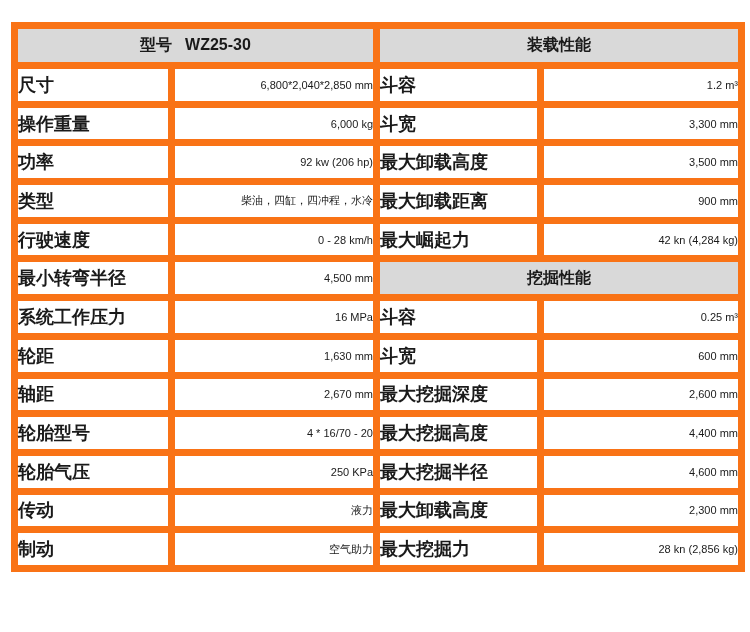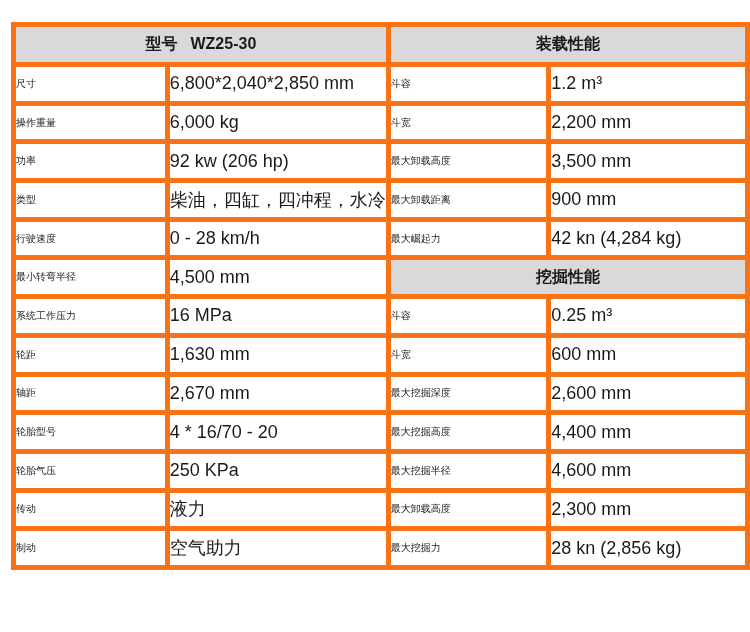--- a/index.html
+++ b/index.html
@@ -10,38 +10,39 @@
     color:#1a1a1a;
     position:relative;
   }
   .table-wrap{position:absolute;left:11px;top:22px;}
   table.spec{
     border-collapse:collapse;
     table-layout:fixed;
     border:2px solid #1f1f1f;
   }
   table.spec td{
-    border:5px solid #f97316;
+    border:7px solid #f97316;
     vertical-align:middle;
     white-space:nowrap;
     overflow:visible;
     padding:0;
   }
   tr.data-row{height:38.7px;}
   tr.header-row{height:40px;}
   td.lbl{
-    font-weight:400;
-    font-size:10px;
+    font-weight:700;
+    font-size:18px;
     padding-left:11px;
   }
   td.lbl.right-col{}
   td.val{
     font-weight:400;
-    font-size:18px;
+    font-size:11px;
     padding-left:27px;
+    text-align:right;
   }
   td.hdr{
     background:#d9d9d9;
     font-weight:700;
     font-size:16px;
     text-align:center;
   }
   td.hdr-model{padding-right:46px;}
   td.hdr-section{padding-right:40px;margin-left:40px;}
   .model-gap{display:inline-block;width:13px;}
@@ -68,21 +69,21 @@
       <tr class="data-row">
         <td class="lbl">尺寸</td>
         <td class="val">6,800*2,040*2,850 mm</td>
         <td class="lbl right-col">斗容</td>
         <td class="val">1.2 m³</td>
       </tr>
       <tr class="data-row">
         <td class="lbl">操作重量</td>
         <td class="val">6,000 kg</td>
         <td class="lbl right-col">斗宽</td>
-        <td class="val">2,200 mm</td>
+        <td class="val">3,300 mm</td>
       </tr>
       <tr class="data-row">
         <td class="lbl">功率</td>
         <td class="val">92 kw (206 hp)</td>
         <td class="lbl right-col">最大卸载高度</td>
         <td class="val">3,500 mm</td>
       </tr>
       <tr class="data-row">
         <td class="lbl">类型</td>
         <td class="val">柴油，四缸，四冲程，水冷</td>

